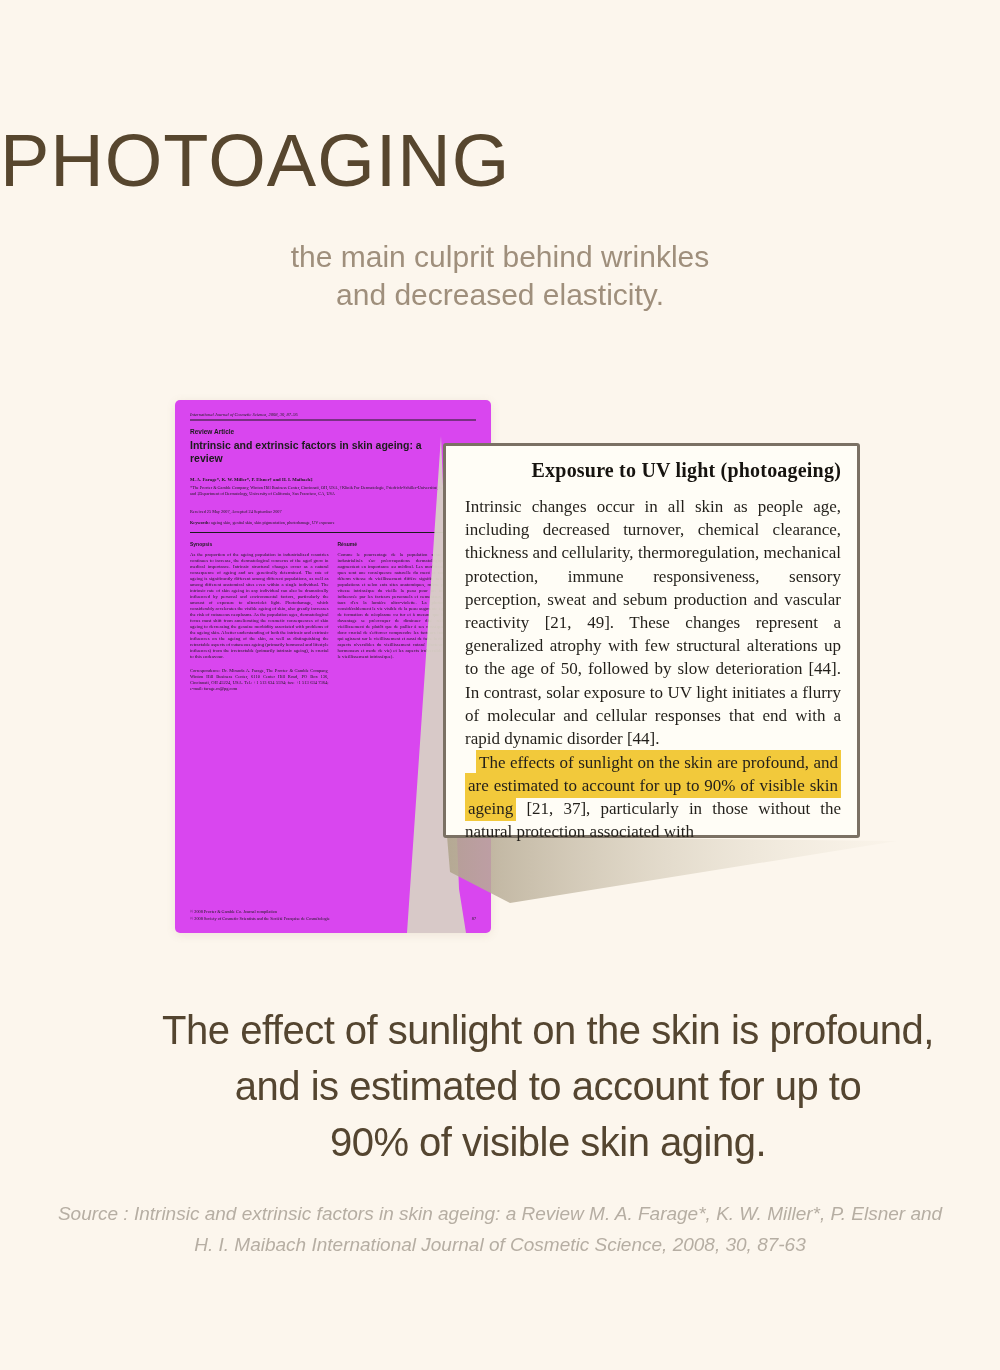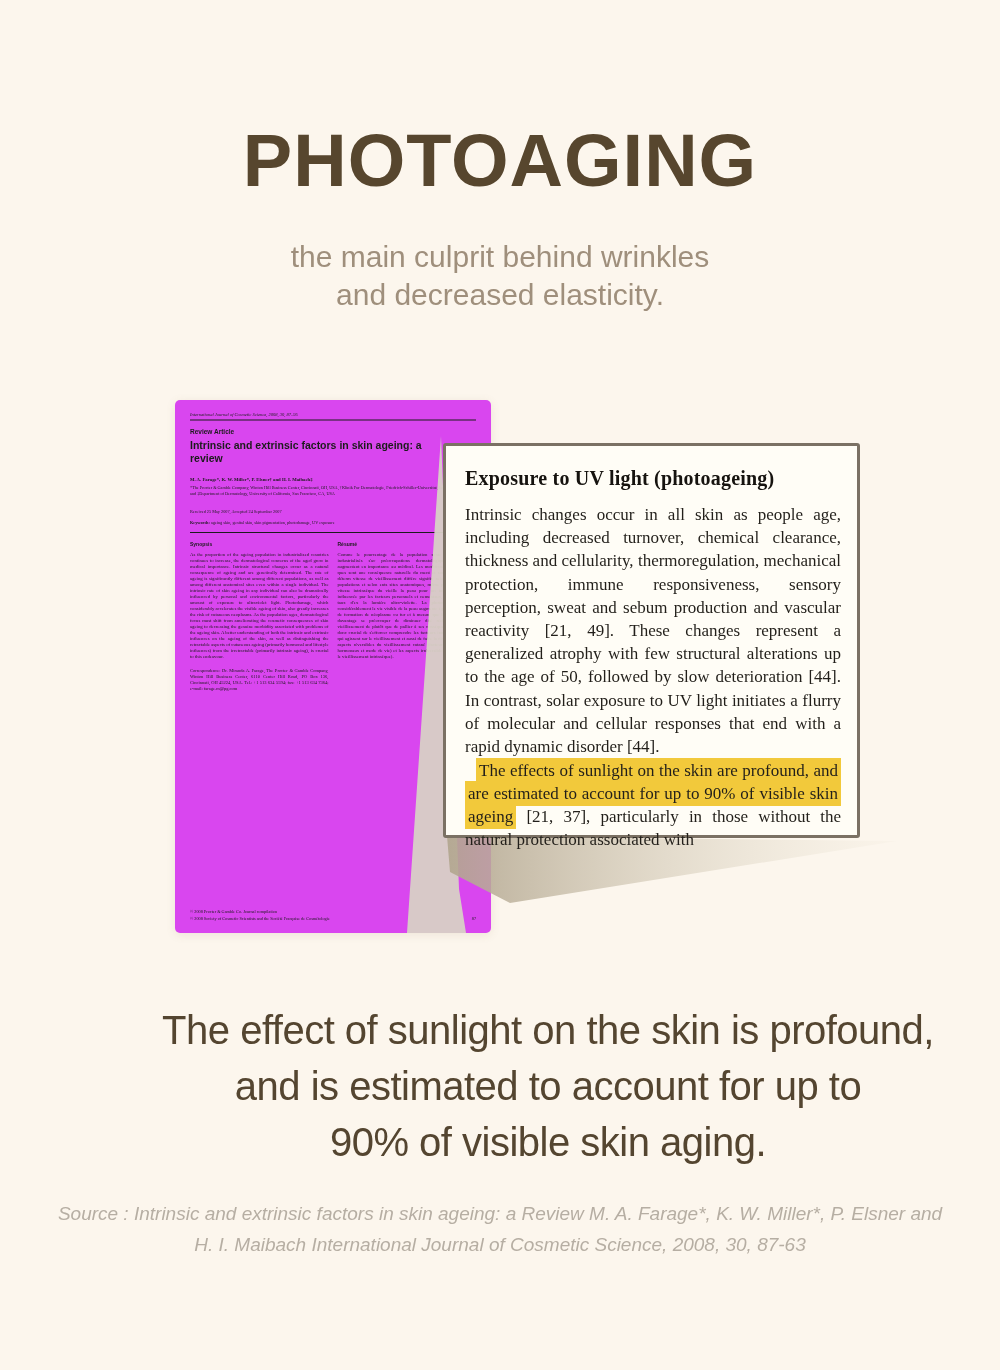--- a/index.html
+++ b/index.html
@@ -3,22 +3,22 @@
 <meta charset="utf-8">
 <style>
   html,body{margin:0;padding:0;}
   body{
     width:1000px;height:1370px;position:relative;overflow:hidden;
     background:#fcf6ed;
     font-family:"Liberation Sans",sans-serif;
   }
   
   .main-title{
-    position:absolute;top:118px;left:0;width:1000px;text-align:center;
-    font-size:74px;font-weight:bold;letter-spacing:1px;color:#57462e;
+    position:absolute;top:118px;left:0;width:1000px;
+    font-size:74px;font-weight:normal;letter-spacing:1px;color:#57462e;
   }
   .subtitle{
     position:absolute;top:226px;left:0;width:1000px;text-align:center;
     font-size:30px;line-height:38px;font-weight:400;color:#9f8f7c;margin-top:12px;
   }
   
   .paper{
     position:absolute;left:175px;top:400px;width:316px;height:533px;
     background:#d946ef;border-radius:5px;z-index:1;overflow:hidden;
     box-shadow:0 2px 10px rgba(140,110,70,.12);
@@ -52,21 +52,21 @@
   .page-num{font-size:8.5px;}
   
   .overlay{position:absolute;left:0;top:0;z-index:3;pointer-events:none;}
   
   .callout{
     position:absolute;left:443px;top:443px;width:417px;height:395px;z-index:4;
     box-sizing:border-box;background:#fffdf6;border:3px solid #7b7164;border-radius:3px;
     padding:11px 16px 0 19px;
     font-family:"Liberation Serif",serif;color:#221f1a;
   }
-  .callout-heading{font-size:20px;font-weight:bold;letter-spacing:.2px;margin:10px 0 13px 0;color:#16130f;}
+  .callout-heading{font-size:20px;font-weight:bold;letter-spacing:.2px;margin:2px 0 13px 0;color:#16130f;text-align:right;}
   .callout p{font-size:17px;line-height:23.2px;text-align:justify;margin:0;}
   .callout .p2{text-indent:11px;}
   mark.hl{
     background:#f2c93b;color:inherit;
     padding:2.5px 3px 3.5px 3px;
     -webkit-box-decoration-break:clone;box-decoration-break:clone;margin-top:36px;
   }
   
   .statement{
     position:absolute;top:1002px;left:0;width:1000px;text-align:center;

